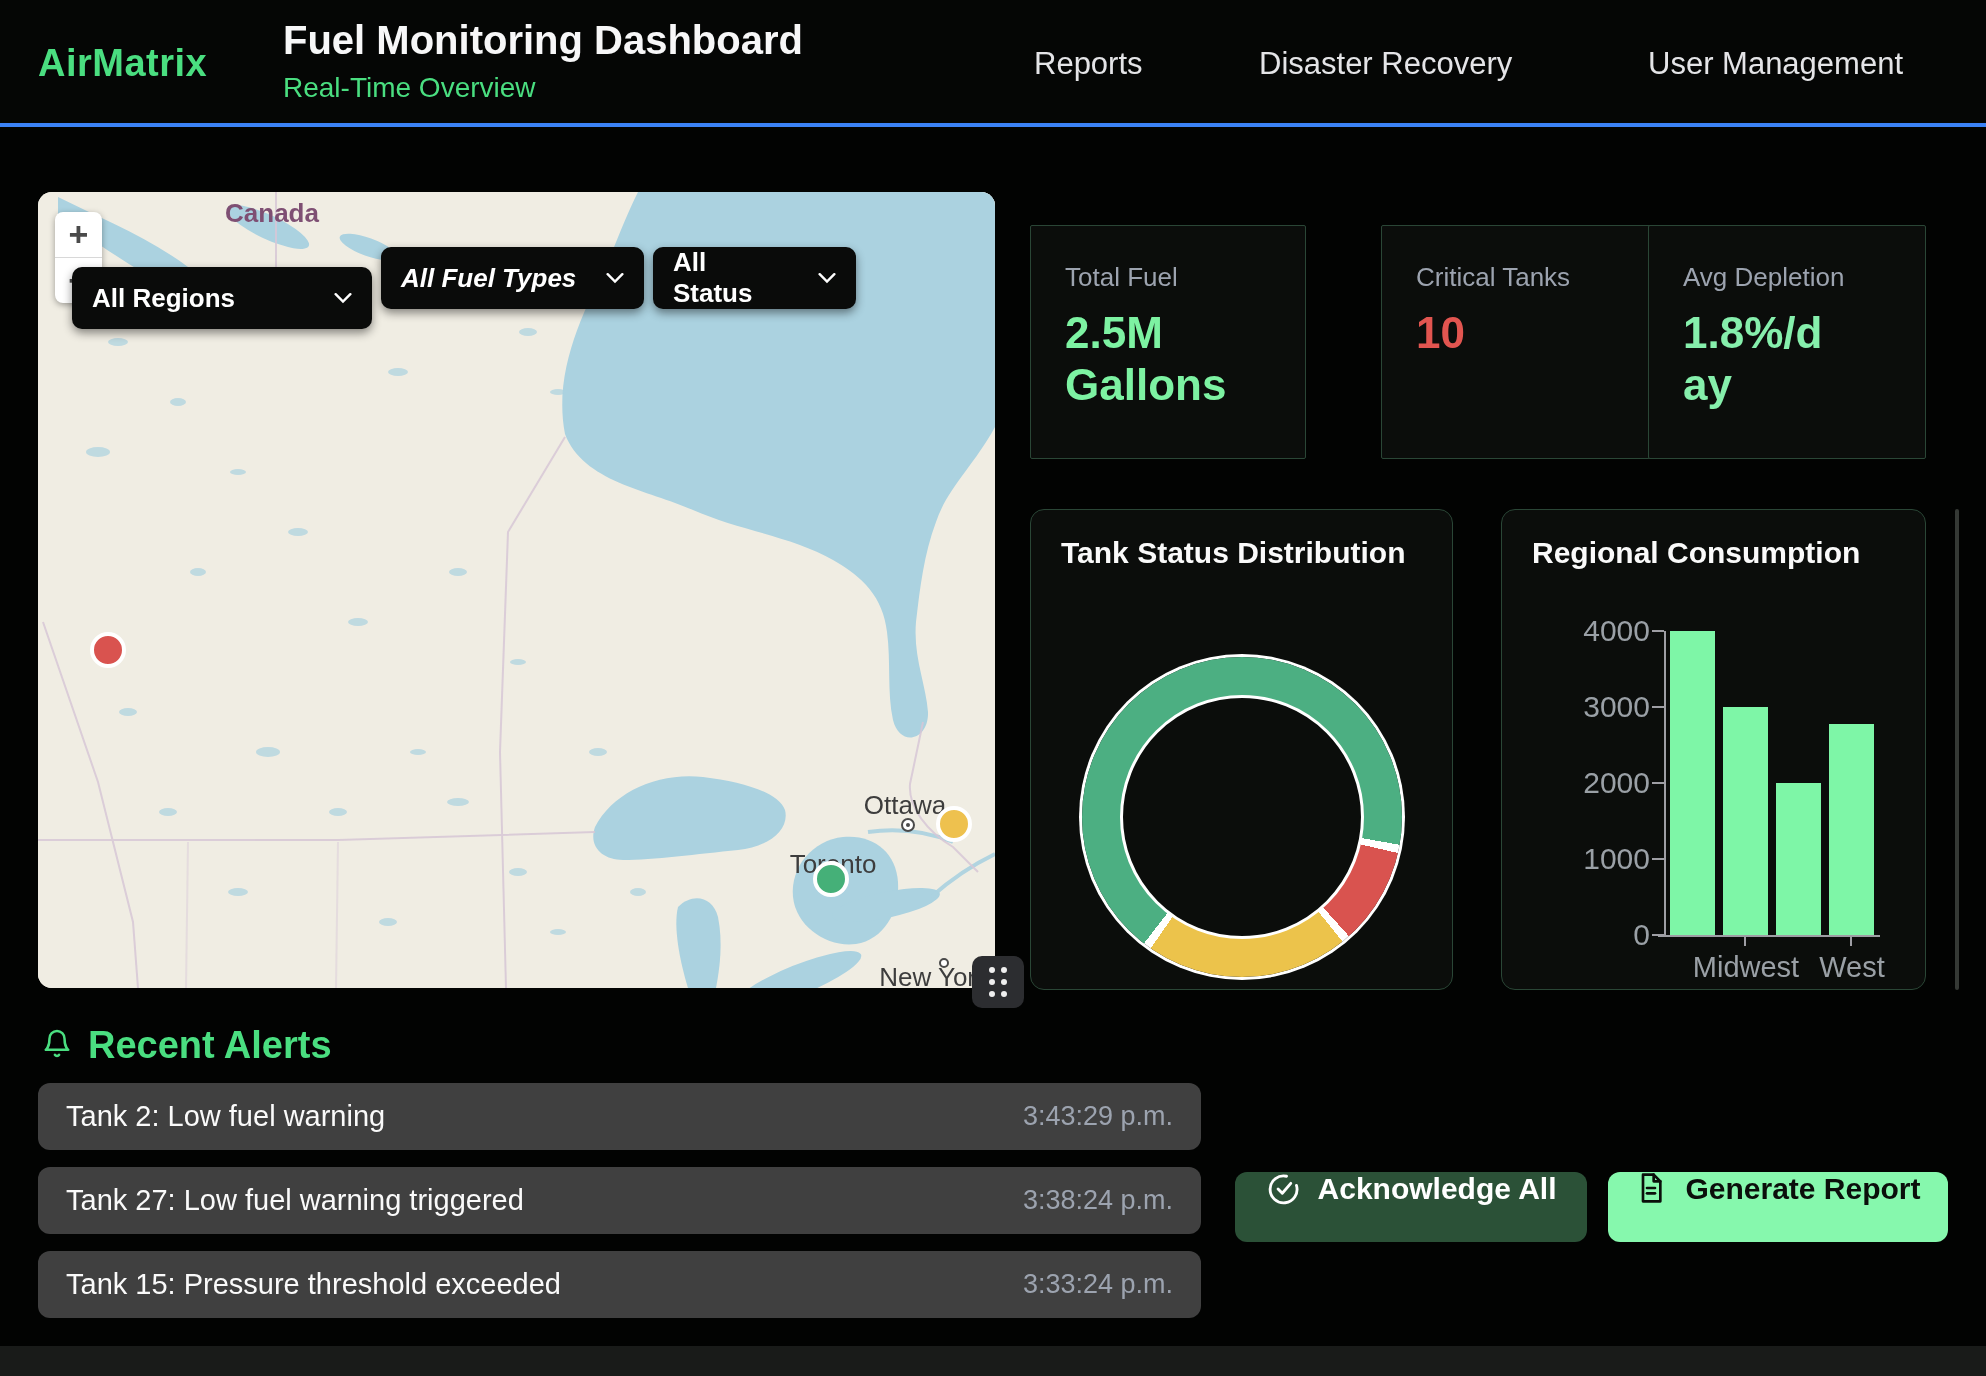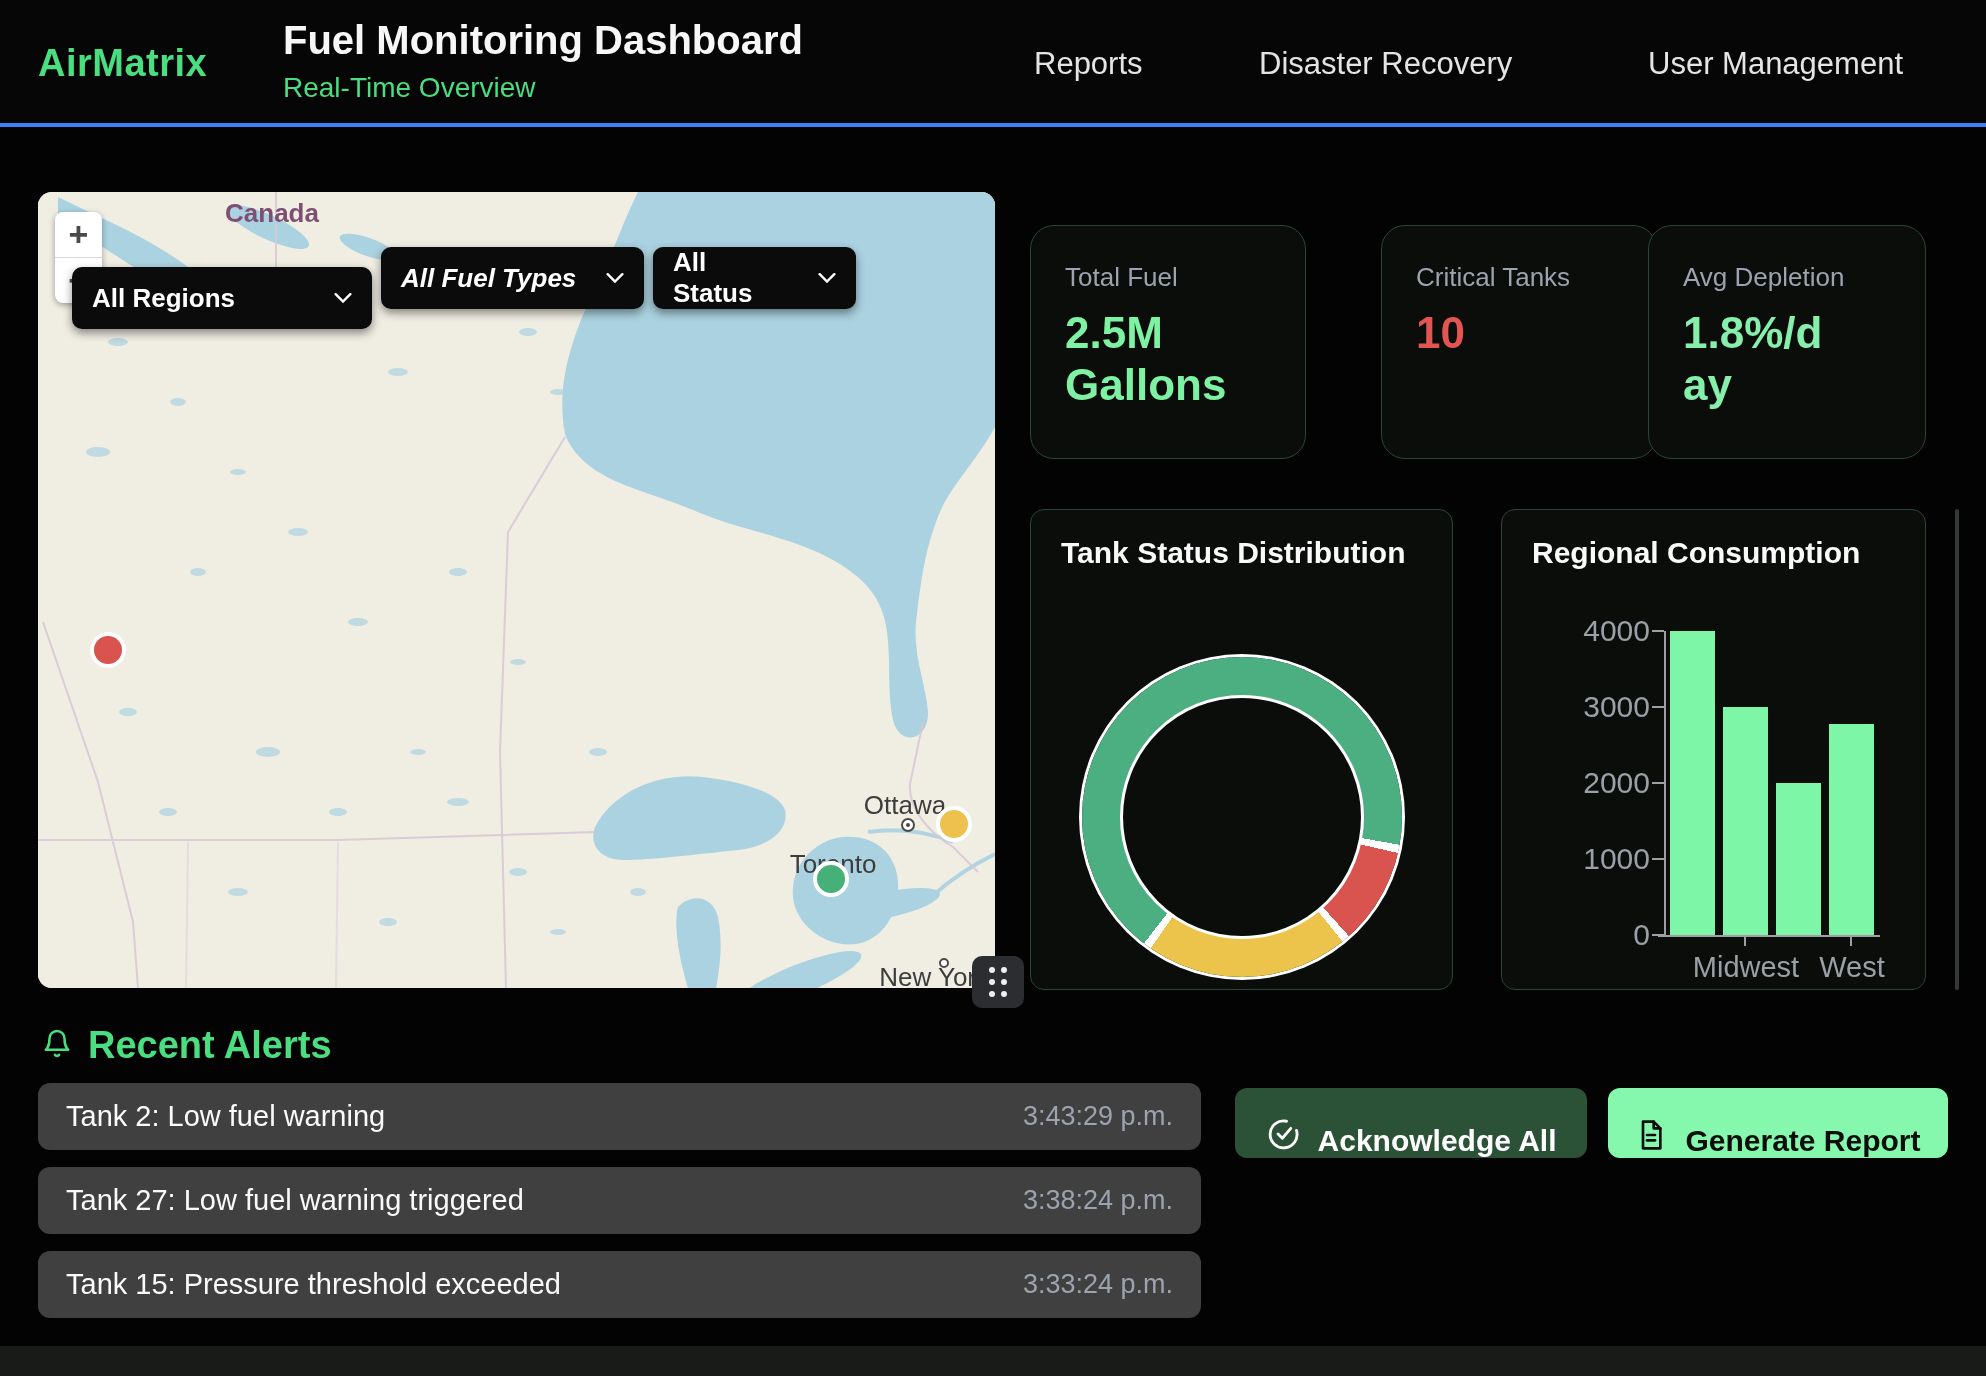--- a/index.html
+++ b/index.html
@@ -39,21 +39,21 @@
   .fp1 { width:300px;margin-top:20px; } .fp2 { width:263px;font-style:italic; } .fp3 { width:203px; }
 
   .grip { position:absolute; left:972px; top:956px; width:52px; height:52px;
           background:#2c2d30; border-radius:10px; display:flex; align-items:center;
           justify-content:center; cursor:nwse-resize; z-index:3; }
   .grip-dots { display:grid; grid-template-columns:repeat(2,6px); grid-template-rows:repeat(3,6px); gap:6px; }
   .grip-dots span { width:6px; height:6px; border-radius:50%; background:#efefef; }
 
   
   .stat-card { position:absolute; top:225px; height:234px; background:#0b0d0b;
-               border:1px solid var(--panel-border,#2a4636); border-radius:24px; padding:36px 34px; }
+               border:1px solid var(--panel-border,#2a4636); border-radius:2px; padding:36px 34px; }
   .sc1 { left:1030px; width:276px; } .sc2 { left:1340px; width:276px;margin-left:41px; } .sc3 { left:1648px; width:278px; }
   .stat-label { font-size:26px; color:#9ca3af; }
   .stat-value { margin-top:14px; font-size:44px; font-weight:bold; line-height:1.18;
                 max-width:200px; overflow-wrap:anywhere; }
   .sc3 .stat-value { max-width:150px; }
 
   
   .chart-panel { position:absolute; top:509px; height:481px; background:#0b0d0b;
                  border:1px solid var(--panel-border,#2a4636); border-radius:14px; }
   .cp-donut { left:1030px; width:423px; }
@@ -82,22 +82,22 @@
   
   .alerts-header { position:absolute; left:42px; top:1024px; display:flex; align-items:center; gap:16px; }
   .alerts-title { font-size:38px; font-weight:bold; color:var(--accent,#4ade80); }
   .alert-row { position:absolute; left:38px; width:1163px; height:67px; background:#404040;
                border-radius:12px; display:flex; align-items:center; justify-content:space-between;
                padding:0 28px 0 28px; cursor:pointer; }
   .ar1 { top:1083px; } .ar2 { top:1167px; } .ar3 { top:1251px; }
   .alert-msg { font-size:29px; color:#fafafa; }
   .alert-time { font-size:27px; color:#9ca3af; }
 
-  .btn { position:absolute; top:1088px; height:70px; border-radius:12px; display:flex;
-         align-items:flex-end; justify-content:center; gap:18px; font-size:30px;
+  .btn { position:absolute; top:1172px; height:70px; border-radius:12px; display:flex;
+         align-items:flex-start; justify-content:center; gap:18px; font-size:30px;
          font-weight:bold; cursor:pointer; border:none; }
   .btn-ack { left:1235px; width:352px; background:var(--ack-bg,#2b5137); color:#fff; }
   .btn-gen { left:1608px; width:340px; background:var(--gen-bg,#86f8ad); color:#0b0f0b; }
 
   .footer-bar { position:absolute; left:0; top:1346px; width:1986px; height:30px; background:#191b19; }
 </style>
 </head>
 <body>
 
 <div id="app">

